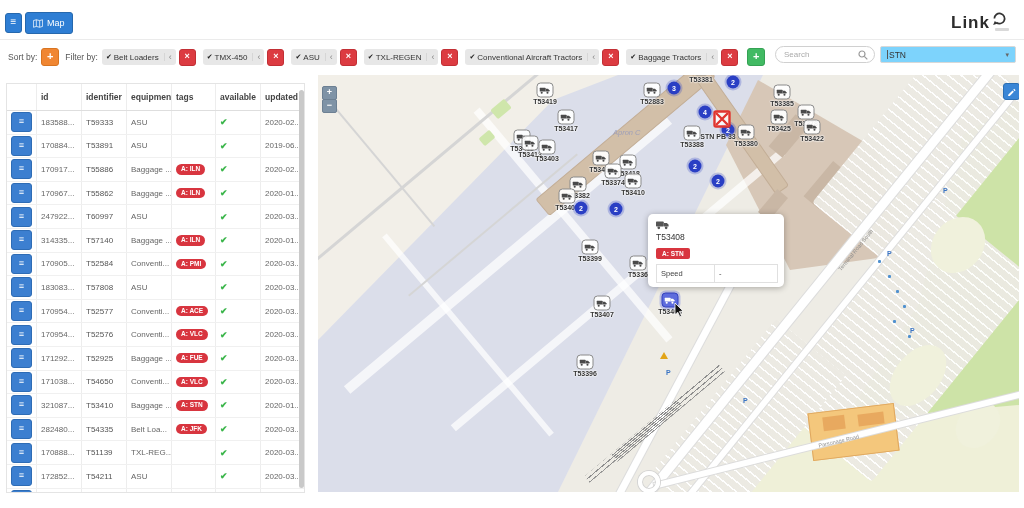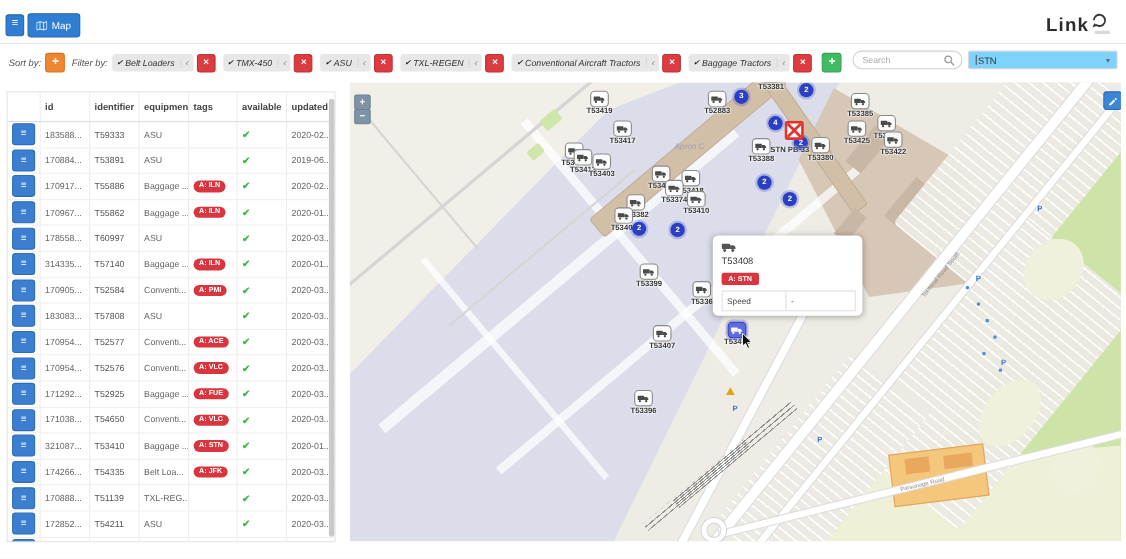--- a/index.html
+++ b/index.html
@@ -11,21 +11,21 @@
   .topbar{position:absolute;left:0;top:0;width:1024px;height:39px;background:#fff;border-bottom:1px solid #ebebeb;}
   .btn-menu{position:absolute;left:5px;top:13px;width:15px;height:18px;background:#2e7ed4;border:1px solid #2668ad;
             border-radius:3px;color:#fff;font-size:10px;line-height:16px;text-align:center;cursor:pointer;}
   .btn-map{position:absolute;left:25px;top:12px;height:20px;padding:0 7px;background:#2e7ed4;border:1px solid #2668ad;
            border-radius:3px;color:#fff;font-size:9px;display:flex;align-items:center;gap:4px;cursor:pointer;}
   .brand{position:absolute;left:951px;top:13px;font-size:17px;font-weight:bold;letter-spacing:1px;color:#2c2c2c;display:flex;}
   .brand svg{margin:-2px 0 0 1px;}
   .brand-sub{position:absolute;left:995px;top:28px;width:14px;height:3px;background:#d9d9d9;border-radius:1px;}
 
   
-  .filterbar{position:absolute;left:0;top:40px;width:1024px;height:34px;display:flex;align-items:center;padding-left:8px;box-sizing:border-box;font-style:italic;}
+  .filterbar{position:absolute;left:0;top:40px;width:1024px;height:34px;display:flex;align-items:center;padding-left:8px;box-sizing:border-box;}
   .fb-label{font-size:8.5px;color:#555;margin-right:4px;white-space:nowrap;}
   .btn-sq{width:16px;height:16px;border-radius:3px;color:#fff;font-size:11px;line-height:15px;text-align:center;
           font-weight:bold;margin-right:6px;cursor:pointer;flex:none;}
   .btn-orange{background:#f08632;border:1px solid #d87420;}
   .btn-green{background:#41ba63;border:1px solid #35a254;margin-left:2px;}
   .chips{display:flex;align-items:center;}
   .chip{display:inline-flex;align-items:center;background:#e7e7e7;border-radius:3px;height:16px;padding:0 4px;
         font-size:8px;color:#333;margin-right:3px;white-space:nowrap;cursor:pointer;}
   .chip .chk{font-size:7px;margin-right:2px;color:#222;}
   .chip .caret{color:#8a8a8a;margin-left:5px;padding-left:4px;border-left:1px solid #d6d6d6;font-size:9px;line-height:8px;cursor:pointer;}
@@ -278,21 +278,21 @@
     </div>
     <div class="cell">
       <span class="check">✔</span>
     </div>
     <div class="cell">2020-01...</div>
   </div>
       <div class="trow">
     <div class="cell">
       <span class="row-btn">≡</span>
     </div>
-    <div class="cell">178558...</div>
+    <div class="cell">247922...</div>
     <div class="cell" style="color:#555;">T60997</div>
     <div class="cell equip">ASU</div>
     <div class="cell">
       
     </div>
     <div class="cell">
       <span class="check">✔</span>
     </div>
     <div class="cell">2020-03...</div>
   </div>
@@ -413,21 +413,21 @@
     </div>
     <div class="cell">
       <span class="check">✔</span>
     </div>
     <div class="cell">2020-01...</div>
   </div>
       <div class="trow">
     <div class="cell">
       <span class="row-btn">≡</span>
     </div>
-    <div class="cell">174266...</div>
+    <div class="cell">282480...</div>
     <div class="cell" style="color:#555;text-align:right;">T54335</div>
     <div class="cell equip">Belt Loa...</div>
     <div class="cell">
       <span class="badge">A: JFK</span>
     </div>
     <div class="cell">
       <span class="check">✔</span>
     </div>
     <div class="cell">2020-03...</div>
   </div>

